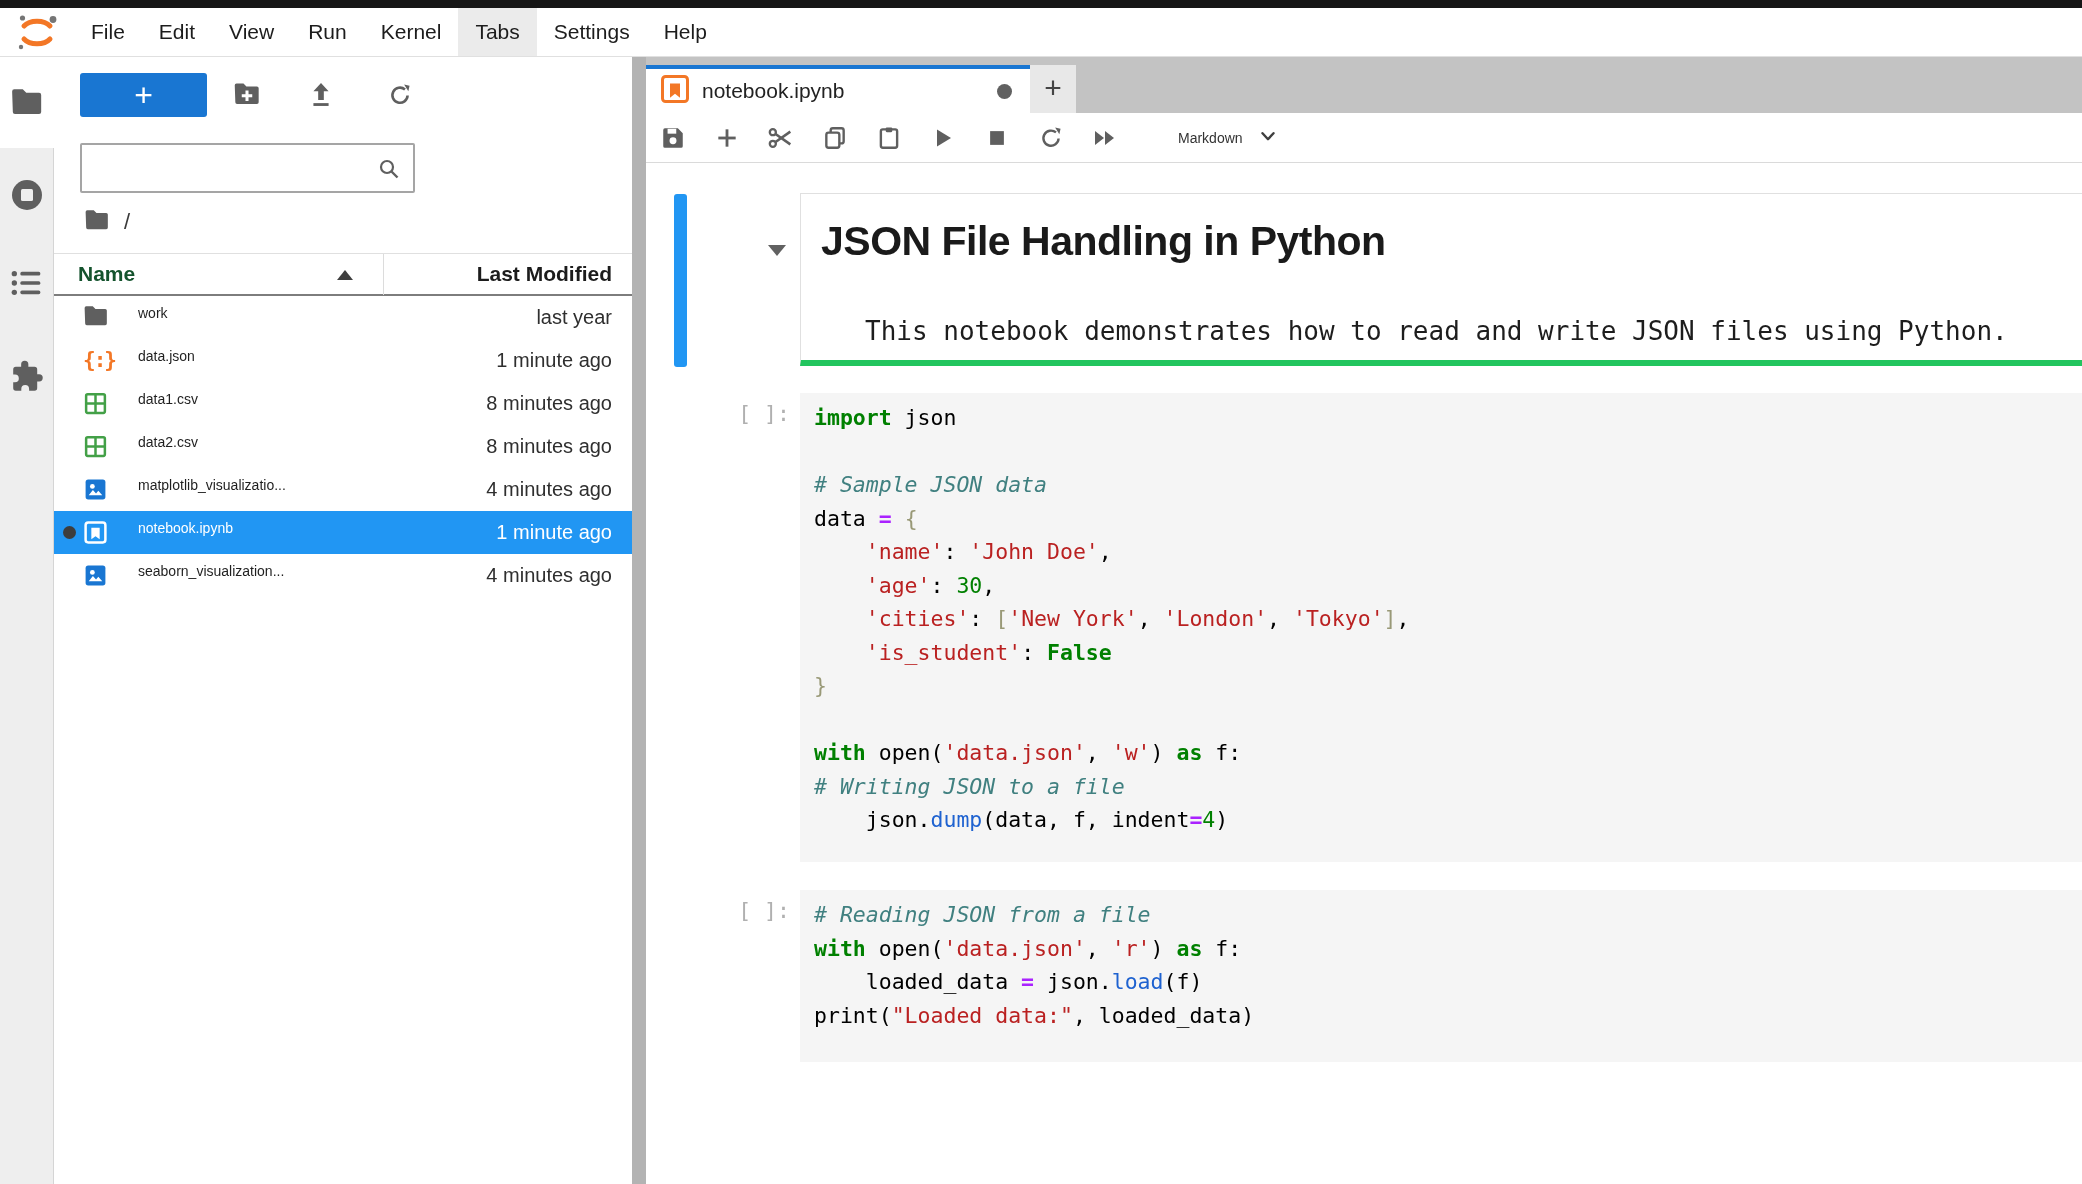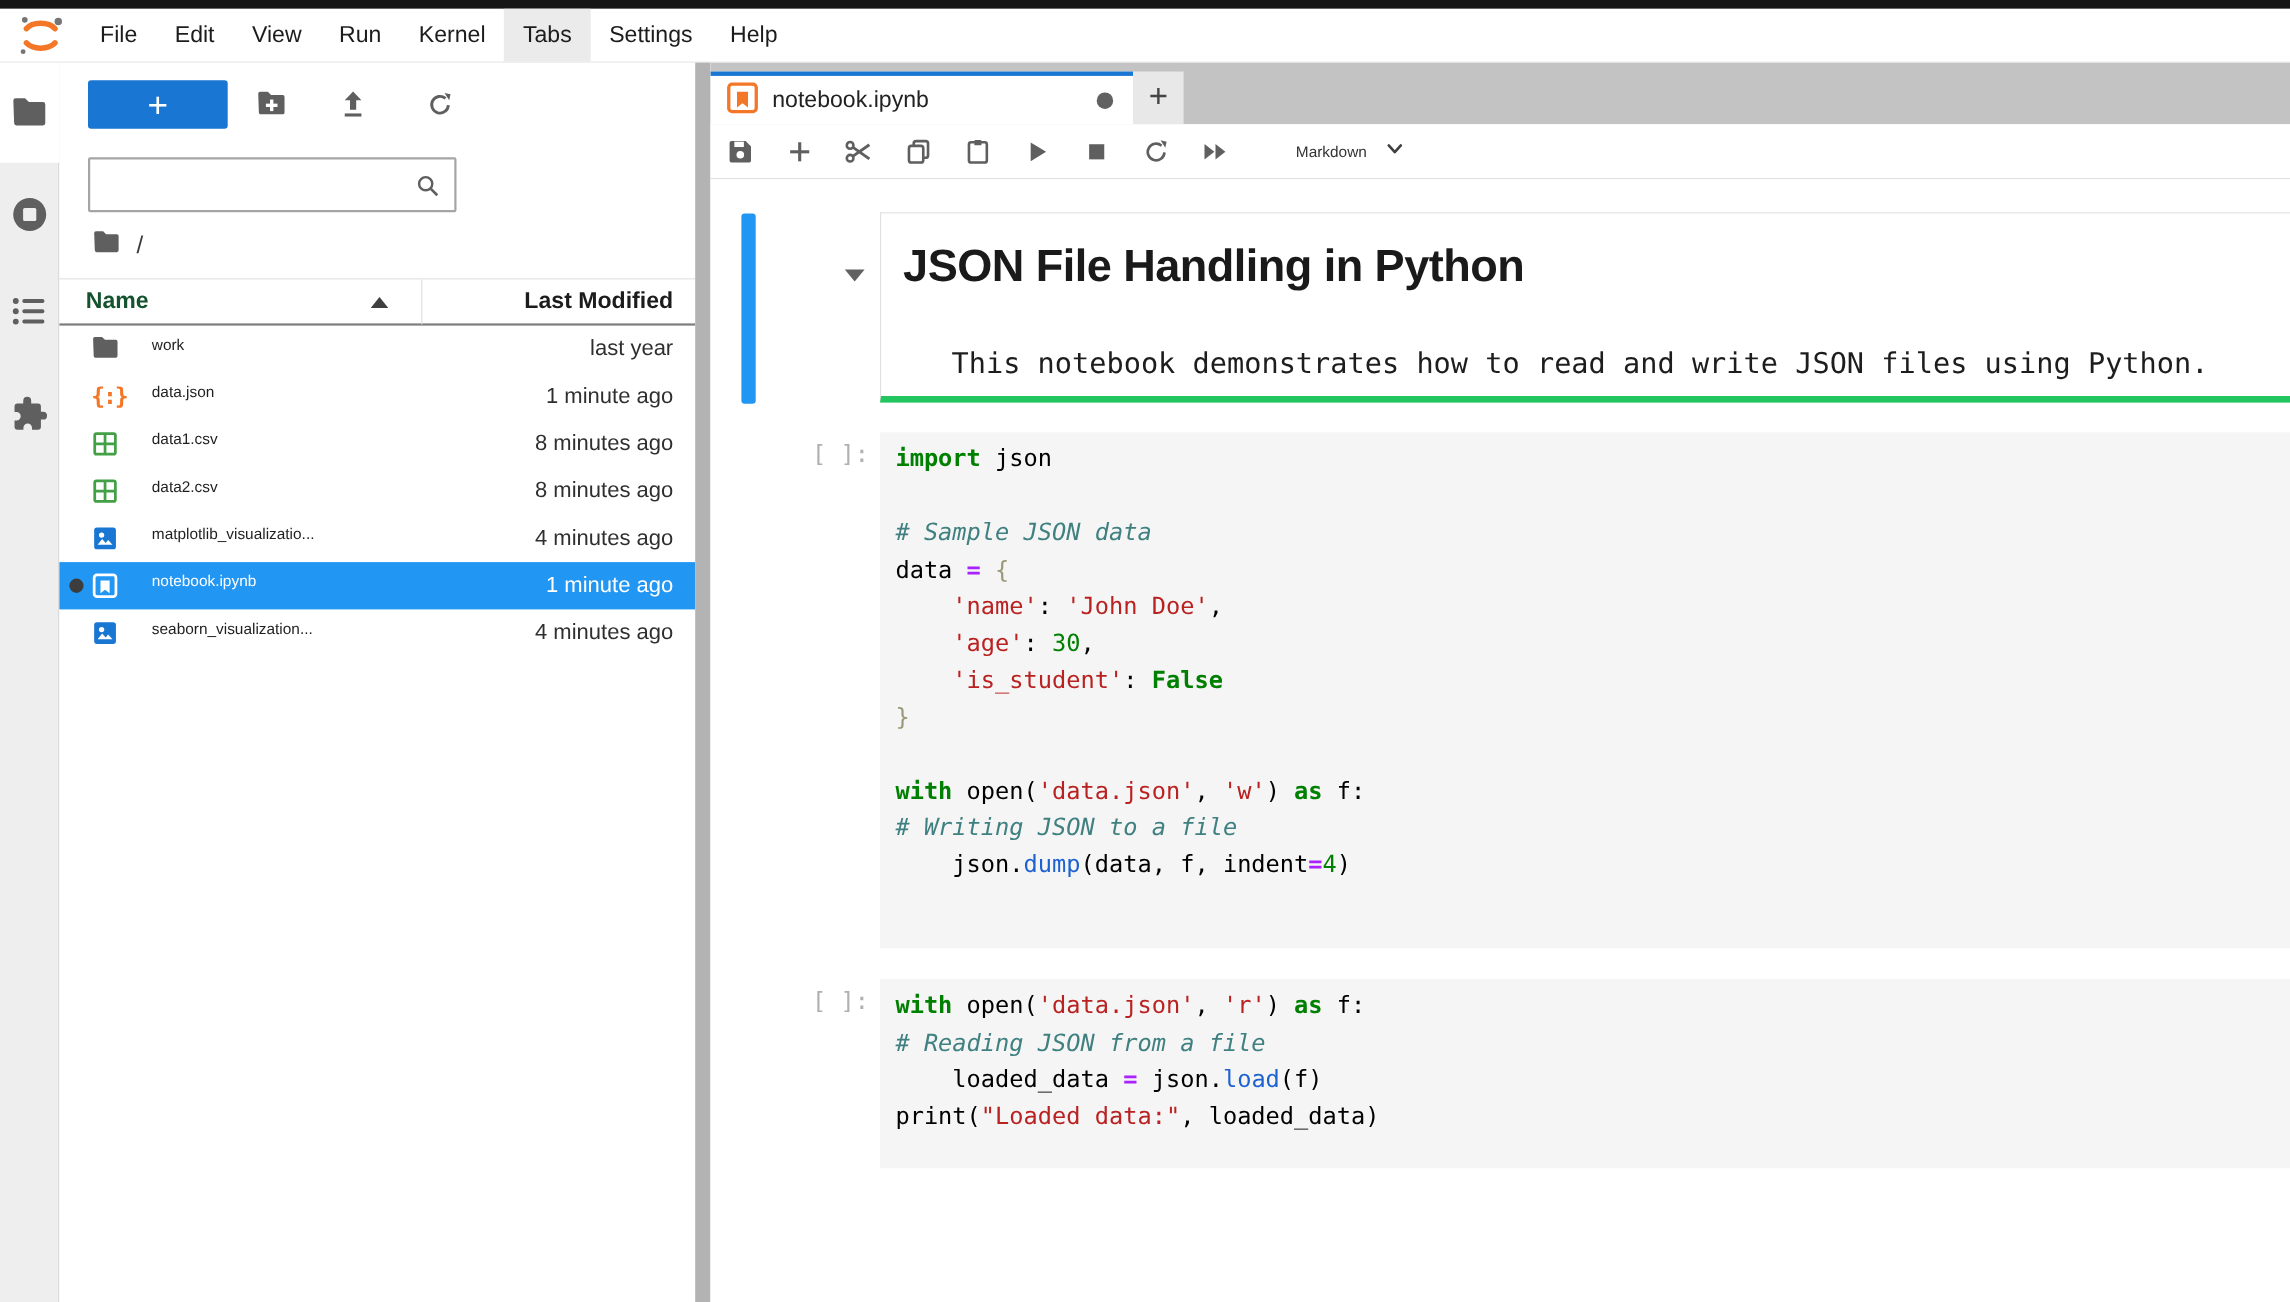--- a/index.html
+++ b/index.html
@@ -354,29 +354,30 @@
     </div>
 
     <div class="cell-prompt" id="prompt-0">[ ]:</div>
     <div class="code-box" id="code-box-0">
         <div class="code-line"><span class="k">import</span><span class="p"> json</span></div>
         <div class="code-line">&nbsp;</div>
         <div class="code-line"><span class="c"># Sample JSON data</span></div>
         <div class="code-line"><span class="p">data </span><span class="o">=</span><span class="p"> </span><span class="b">{</span></div>
         <div class="code-line"><span class="p">    </span><span class="s">'name'</span><span class="p">: </span><span class="s">'John Doe'</span><span class="p">,</span></div>
         <div class="code-line"><span class="p">    </span><span class="s">'age'</span><span class="p">: </span><span class="n">30</span><span class="p">,</span></div>
+        <div class="code-line"><span class="p">    </span><span class="s">'cities'</span><span class="p">: </span><span class="b">[</span><span class="s">'New York'</span><span class="p">, </span><span class="s">'London'</span><span class="p">, </span><span class="s">'Tokyo'</span><span class="b">]</span><span class="p">,</span></div>
         <div class="code-line"><span class="p">    </span><span class="s">'is_student'</span><span class="p">: </span><span class="k">False</span></div>
         <div class="code-line"><span class="b">}</span></div>
         <div class="code-line">&nbsp;</div>
         <div class="code-line"><span class="k">with</span><span class="p"> open(</span><span class="s">'data.json'</span><span class="p">, </span><span class="s">'w'</span><span class="p">) </span><span class="k">as</span><span class="p"> f:</span></div>
         <div class="code-line"><span class="c"># Writing JSON to a file</span></div>
         <div class="code-line"><span class="p">    json.</span><span class="f">dump</span><span class="p">(data, f, indent</span><span class="o">=</span><span class="n">4</span><span class="p">)</span></div>
       </div>
 
     <div class="cell-prompt" id="prompt-1">[ ]:</div>
     <div class="code-box" id="code-box-1">
+        <div class="code-line"><span class="c"># Reading JSON from a file</span></div>
         <div class="code-line"><span class="k">with</span><span class="p"> open(</span><span class="s">'data.json'</span><span class="p">, </span><span class="s">'r'</span><span class="p">) </span><span class="k">as</span><span class="p"> f:</span></div>
-        <div class="code-line"><span class="c"># Reading JSON from a file</span></div>
         <div class="code-line"><span class="p">    loaded_data </span><span class="o">=</span><span class="p"> json.</span><span class="f">load</span><span class="p">(f)</span></div>
         <div class="code-line"><span class="p">print(</span><span class="s">"Loaded data:"</span><span class="p">, loaded_data)</span></div>
       </div>
   </div>
 </main>
 
 </body></html>

